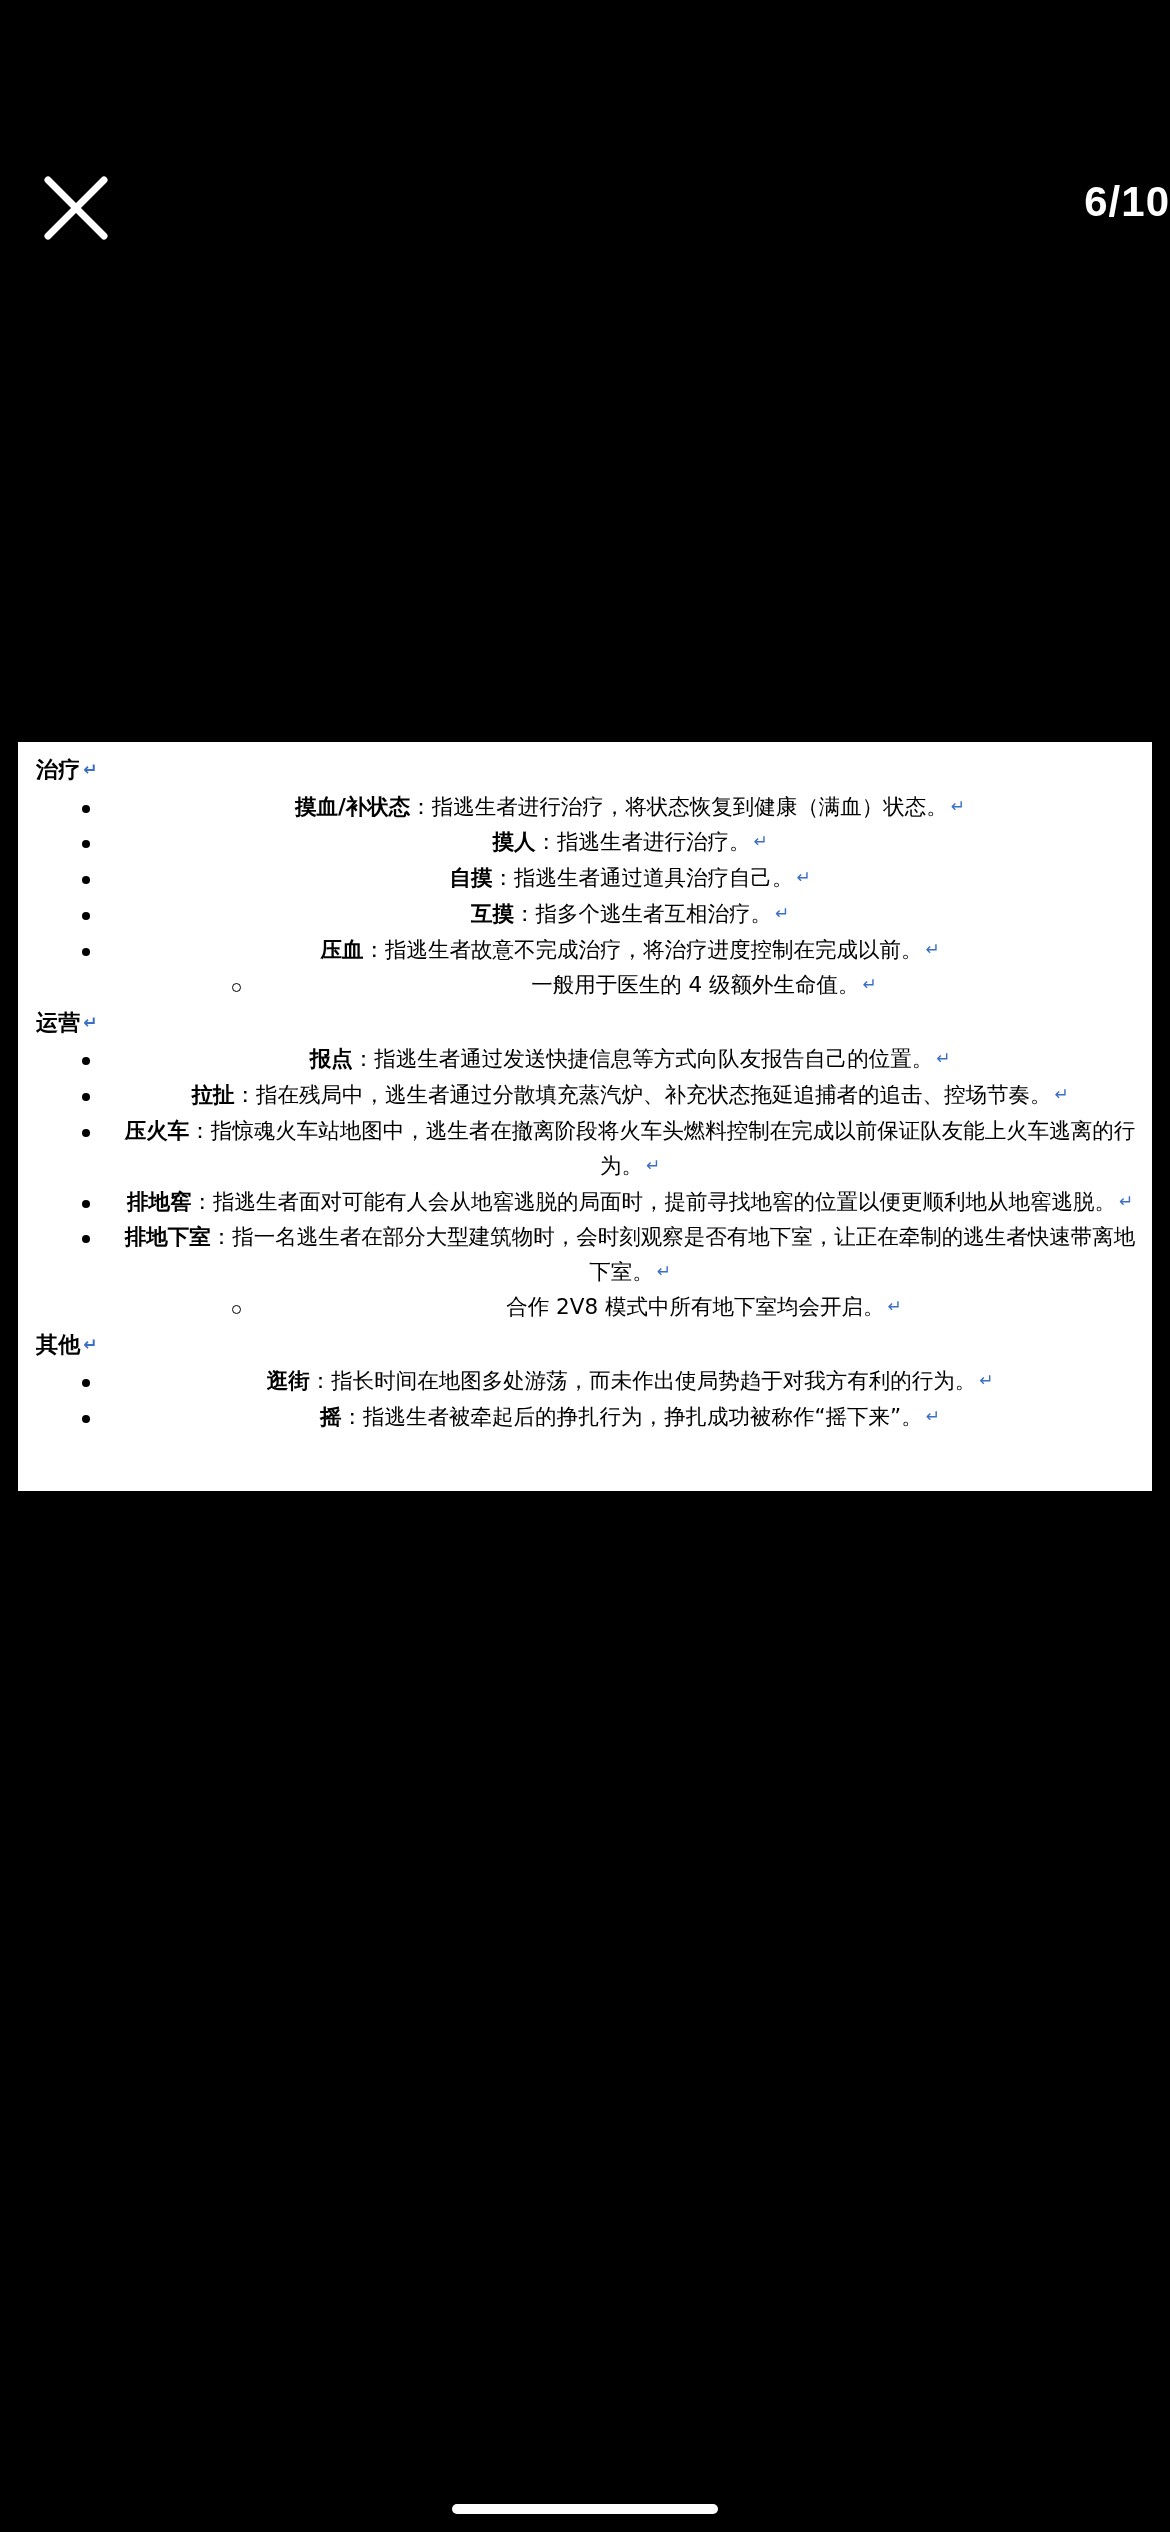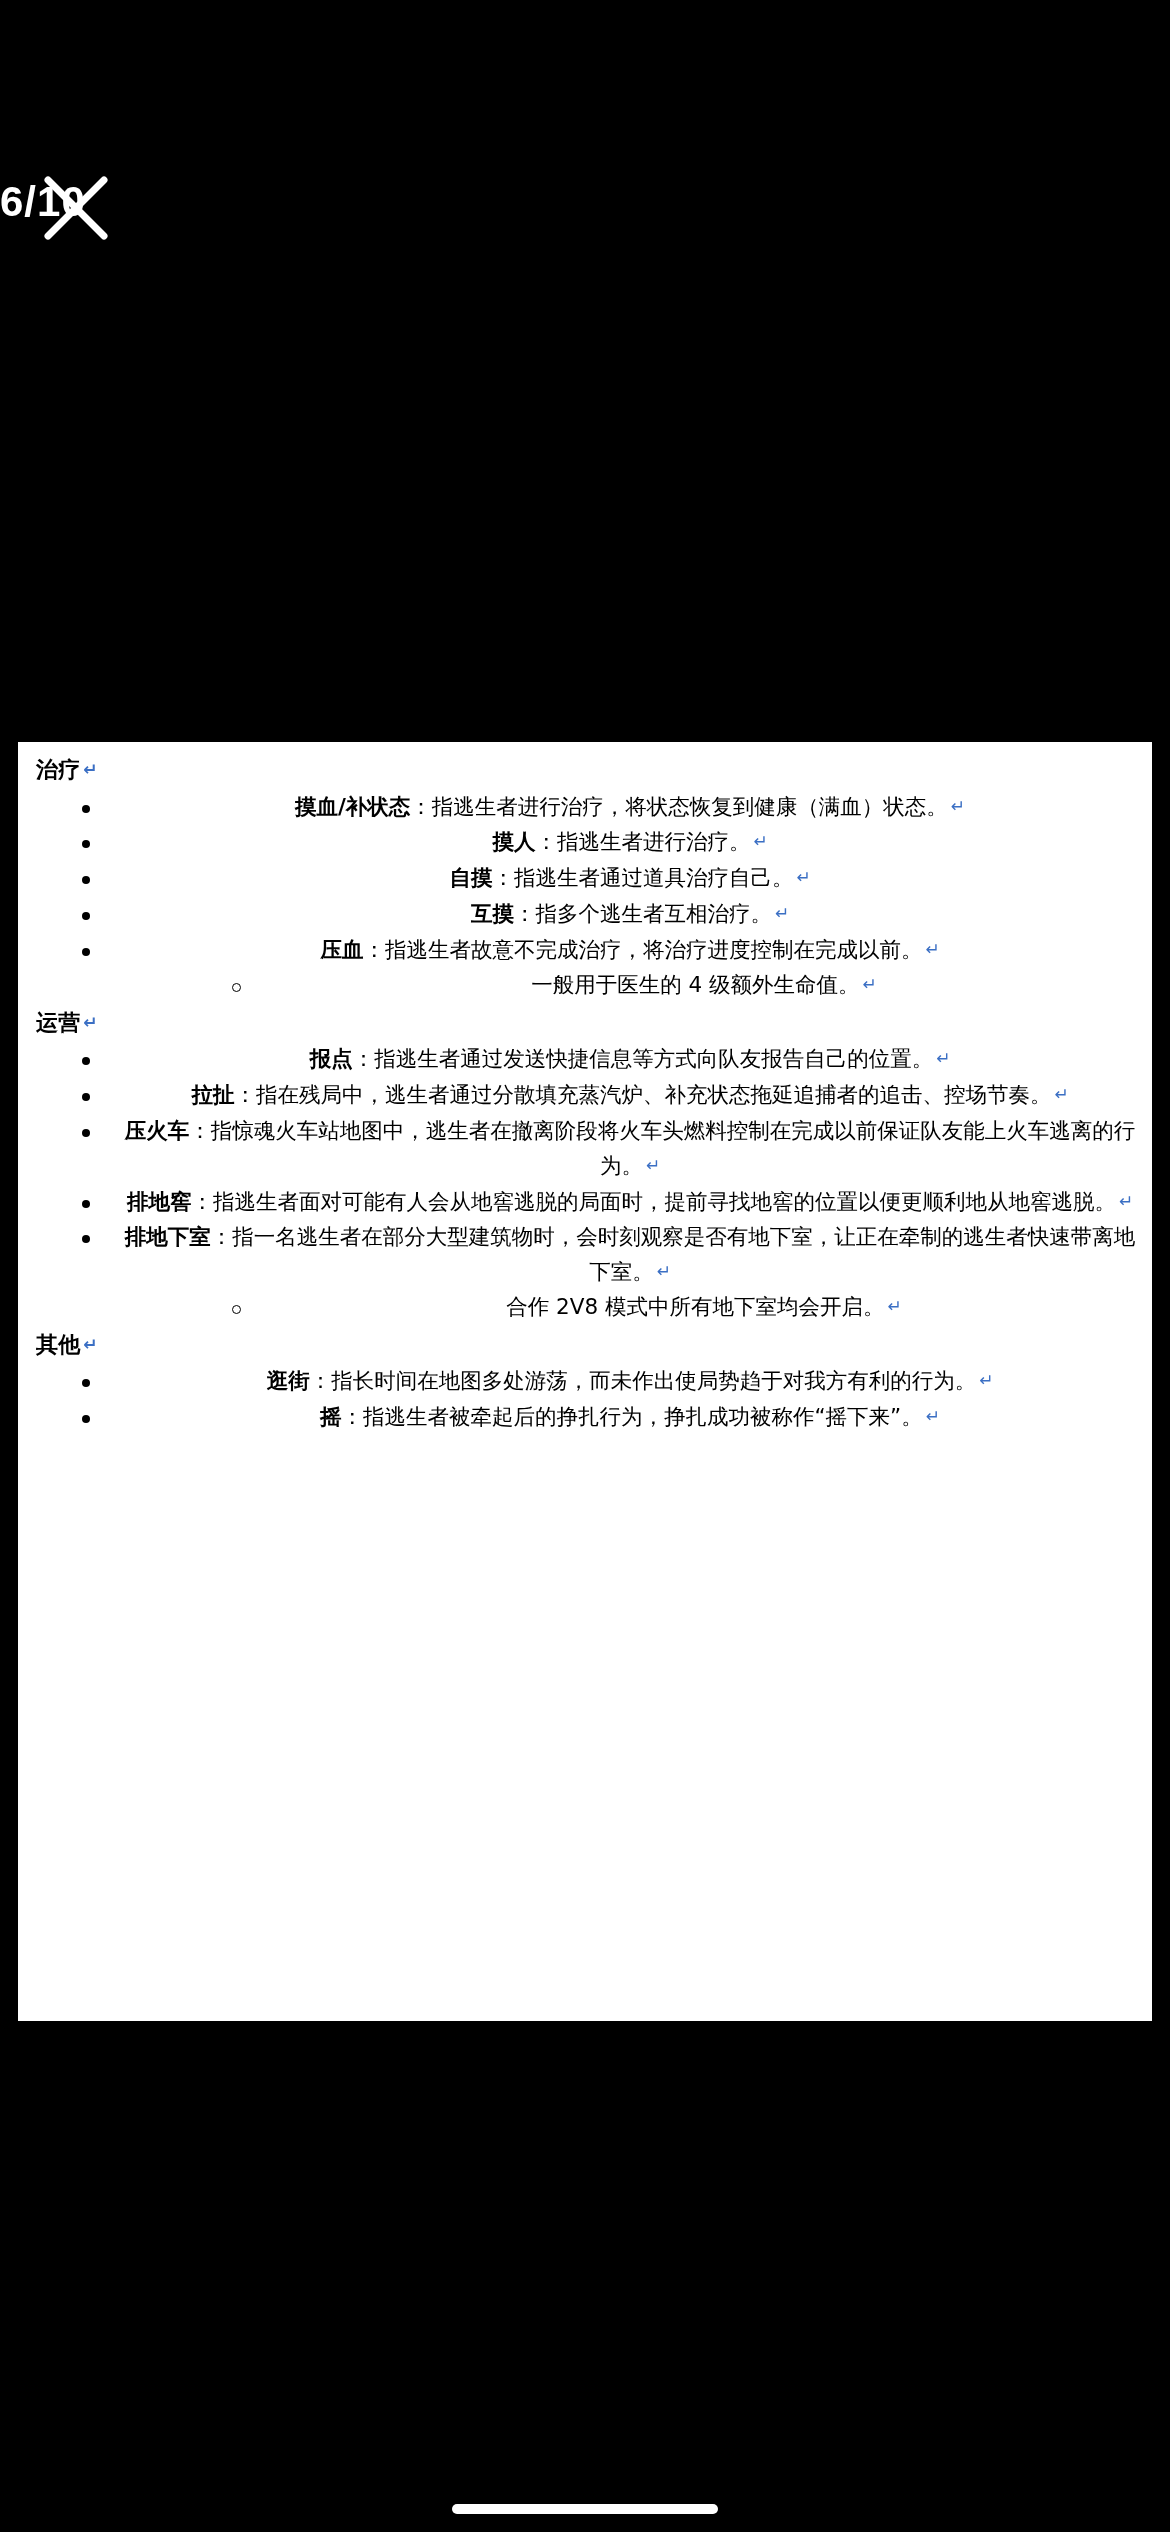--- a/index.html
+++ b/index.html
@@ -30,35 +30,35 @@
     width: 80px;
     height: 80px;
     cursor: pointer;
   }
   #close-button svg { display: block; }
   #page-indicator {
     position: absolute;
     left: 0;
     top: 178px;
     width: 1170px;
-    text-align: left;
+    text-align: right;
     color: #ffffff;
     font-size: 42px;
     font-weight: 600;
     letter-spacing: 1px;
     font-family: "Liberation Sans", sans-serif;
   }
 
   
   #document-page {
     position: absolute;
     left: 18px;
     top: 742px;
     width: 1134px;
-    height: 1279px;
+    height: 749px;
     background: #ffffff;
     overflow: hidden;
     box-sizing: border-box;
     padding: 10px 14px 0 18px;
     color: #000;
     font-family: "DejaVu Sans", sans-serif;
     font-size: 21.5px;
     line-height: 1.62;
   }
 

